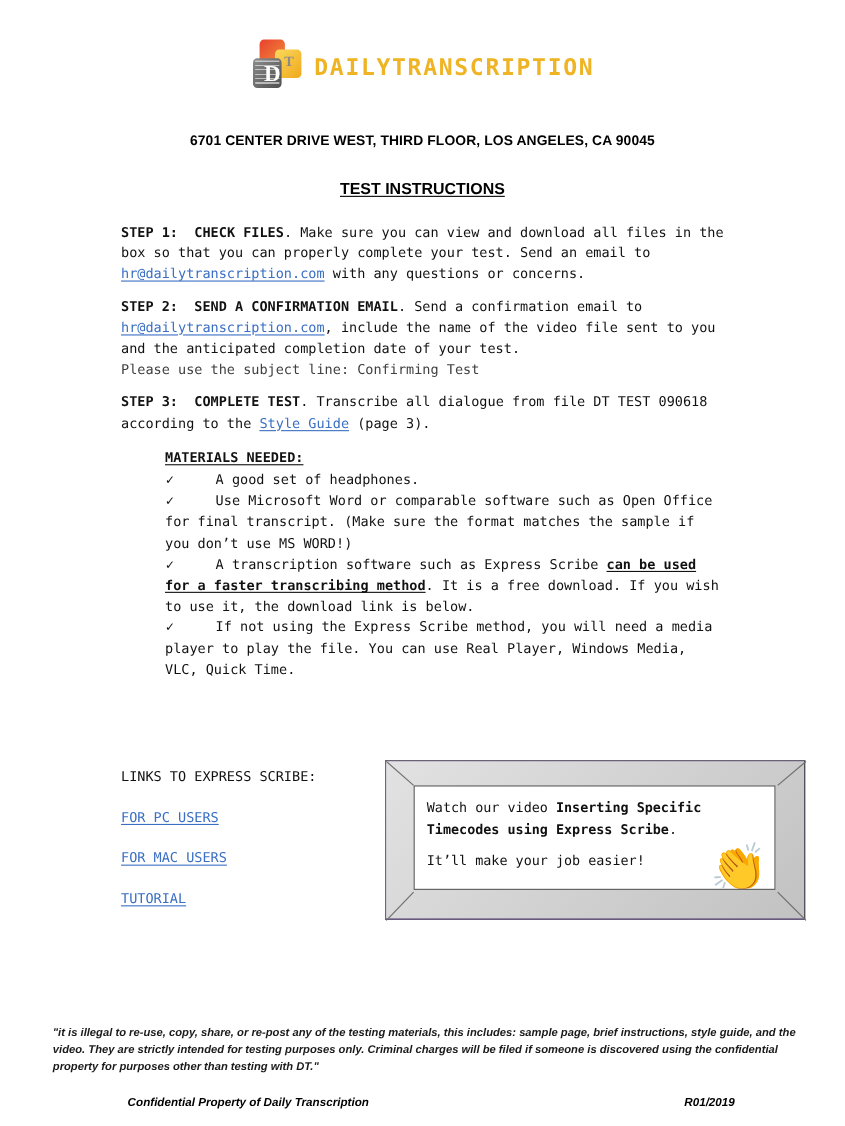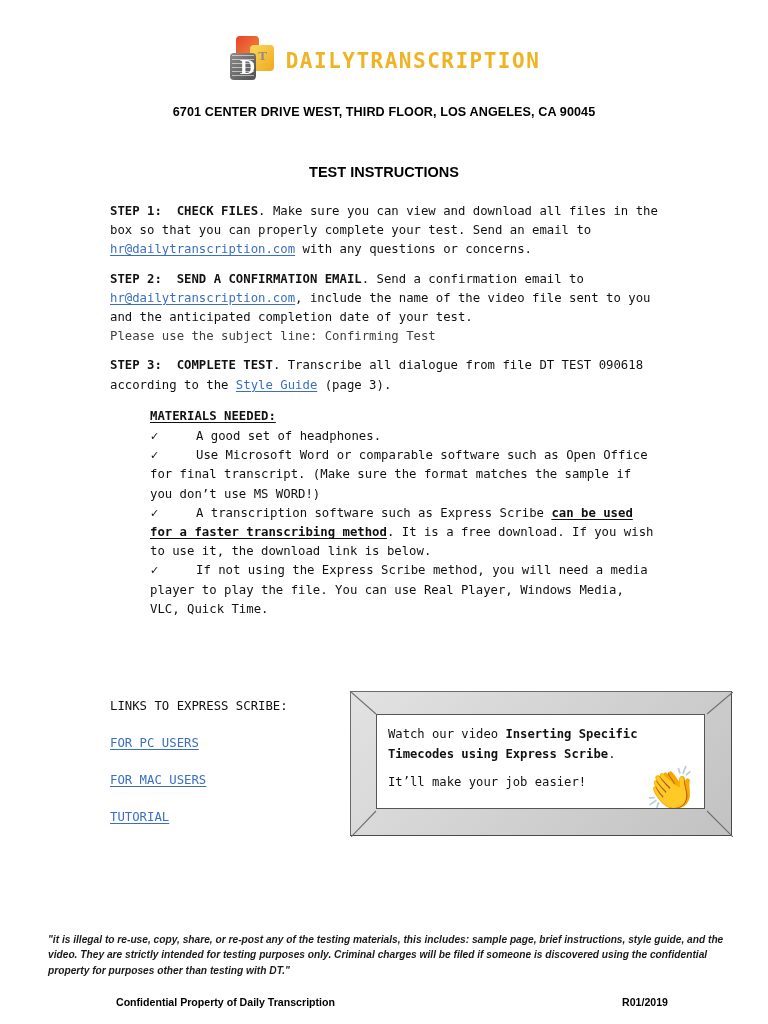--- a/index.html
+++ b/index.html
@@ -103,41 +103,42 @@
     color: #efb424;
     font-family: "DejaVu Sans Mono", monospace;
     font-weight: bold;
     letter-spacing: 1.5px;
   }
   .logo-line1 { font-size: 21px; }
   .logo-line2 { font-size: 21px; }
 
   .address {
     position: absolute;
-    top: 105px;
+    top: 121px;
     left: 0; right: 0;
     text-align: center;
     font-family: "Liberation Sans", sans-serif;
     font-weight: bold;
     font-size: 12.6px;
     letter-spacing: .1px;
     color: #000;
   }
 
   .doc-title {
     position: absolute;
     top: 164px;
     left: 0; right: 0;
     text-align: center;
     font-family: "Liberation Sans", sans-serif;
     font-weight: bold;
     font-size: 14.5px;
     color: #000;
   }
   .doc-title span {
+    text-decoration: underline;
     text-underline-offset: 2px;
   }
 
   
   .body-area {
     position: absolute;
     left: 110px;
     top: 202px;
     width: 548px;
     font-family: "DejaVu Sans Mono", "Liberation Mono", monospace;
@@ -278,20 +279,21 @@
     position: absolute;
     left: 116px;
     right: 100px;
     top: 996px;
     display: flex;
     justify-content: space-between;
     font-family: "Liberation Sans", sans-serif;
     font-weight: bold;
     font-size: 10.6px;
     color: #000;
+    font-style: italic;
   }
 </style>
 </head>
 <body>
 
 <div class="page">
 
   <div class="logo-block">
     <div class="logo-wrap">
       <div class="logo-mark">

